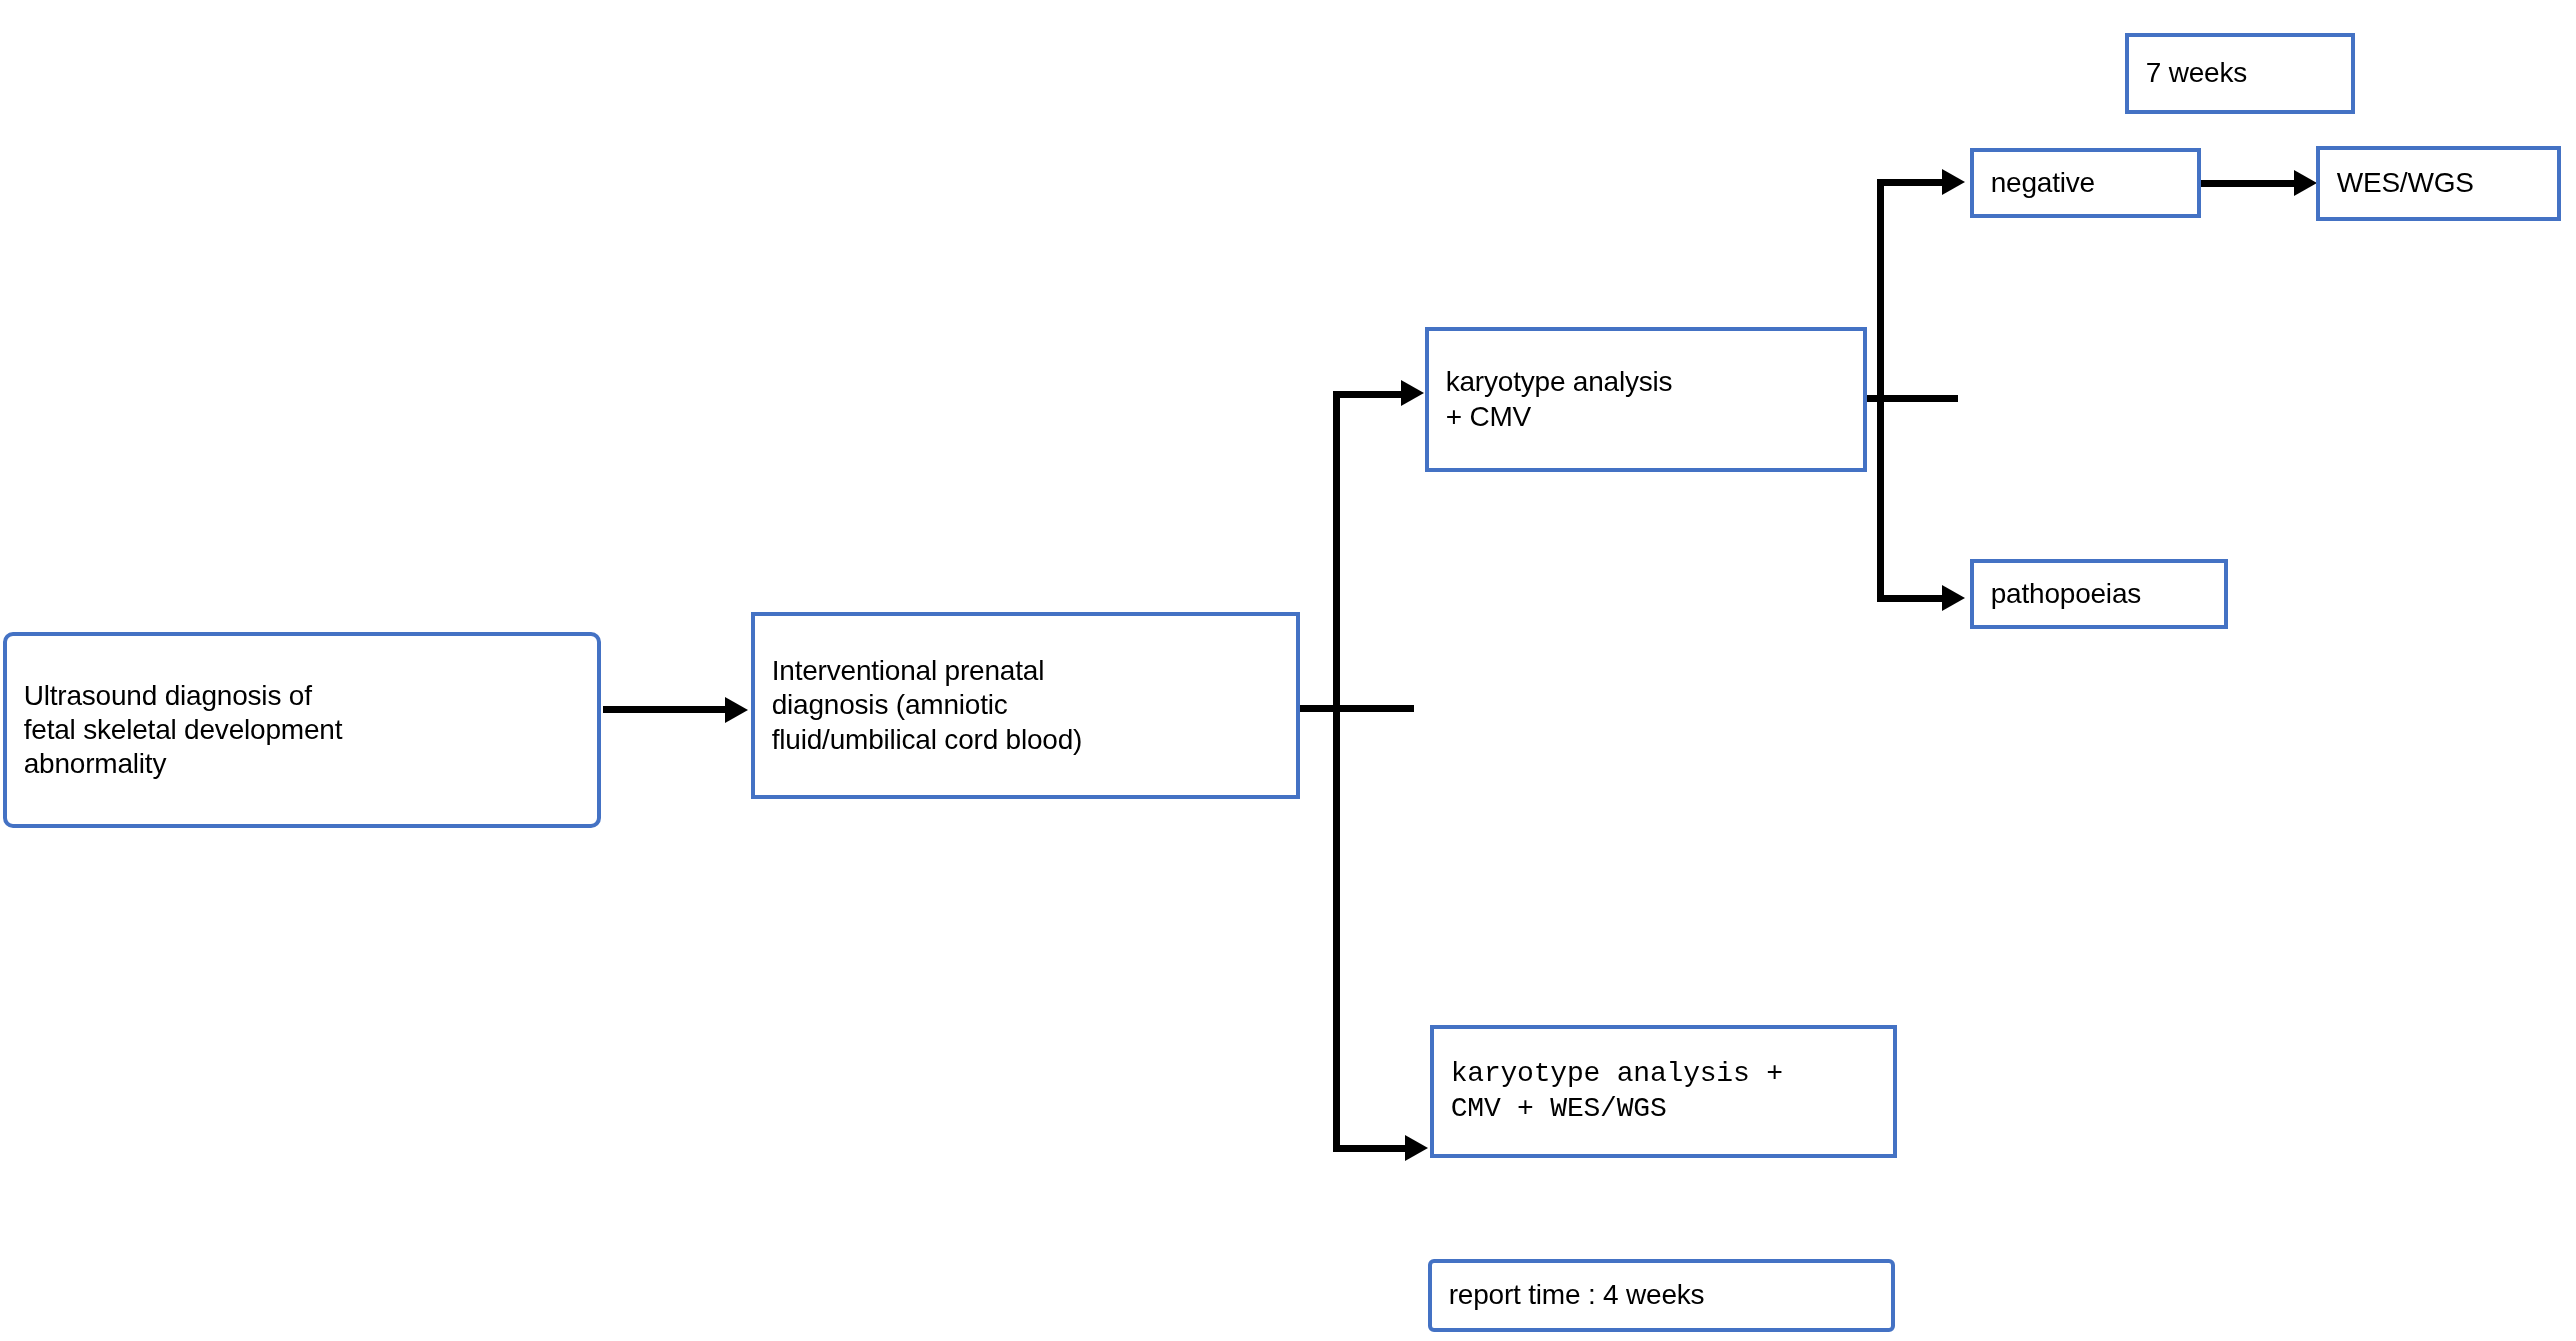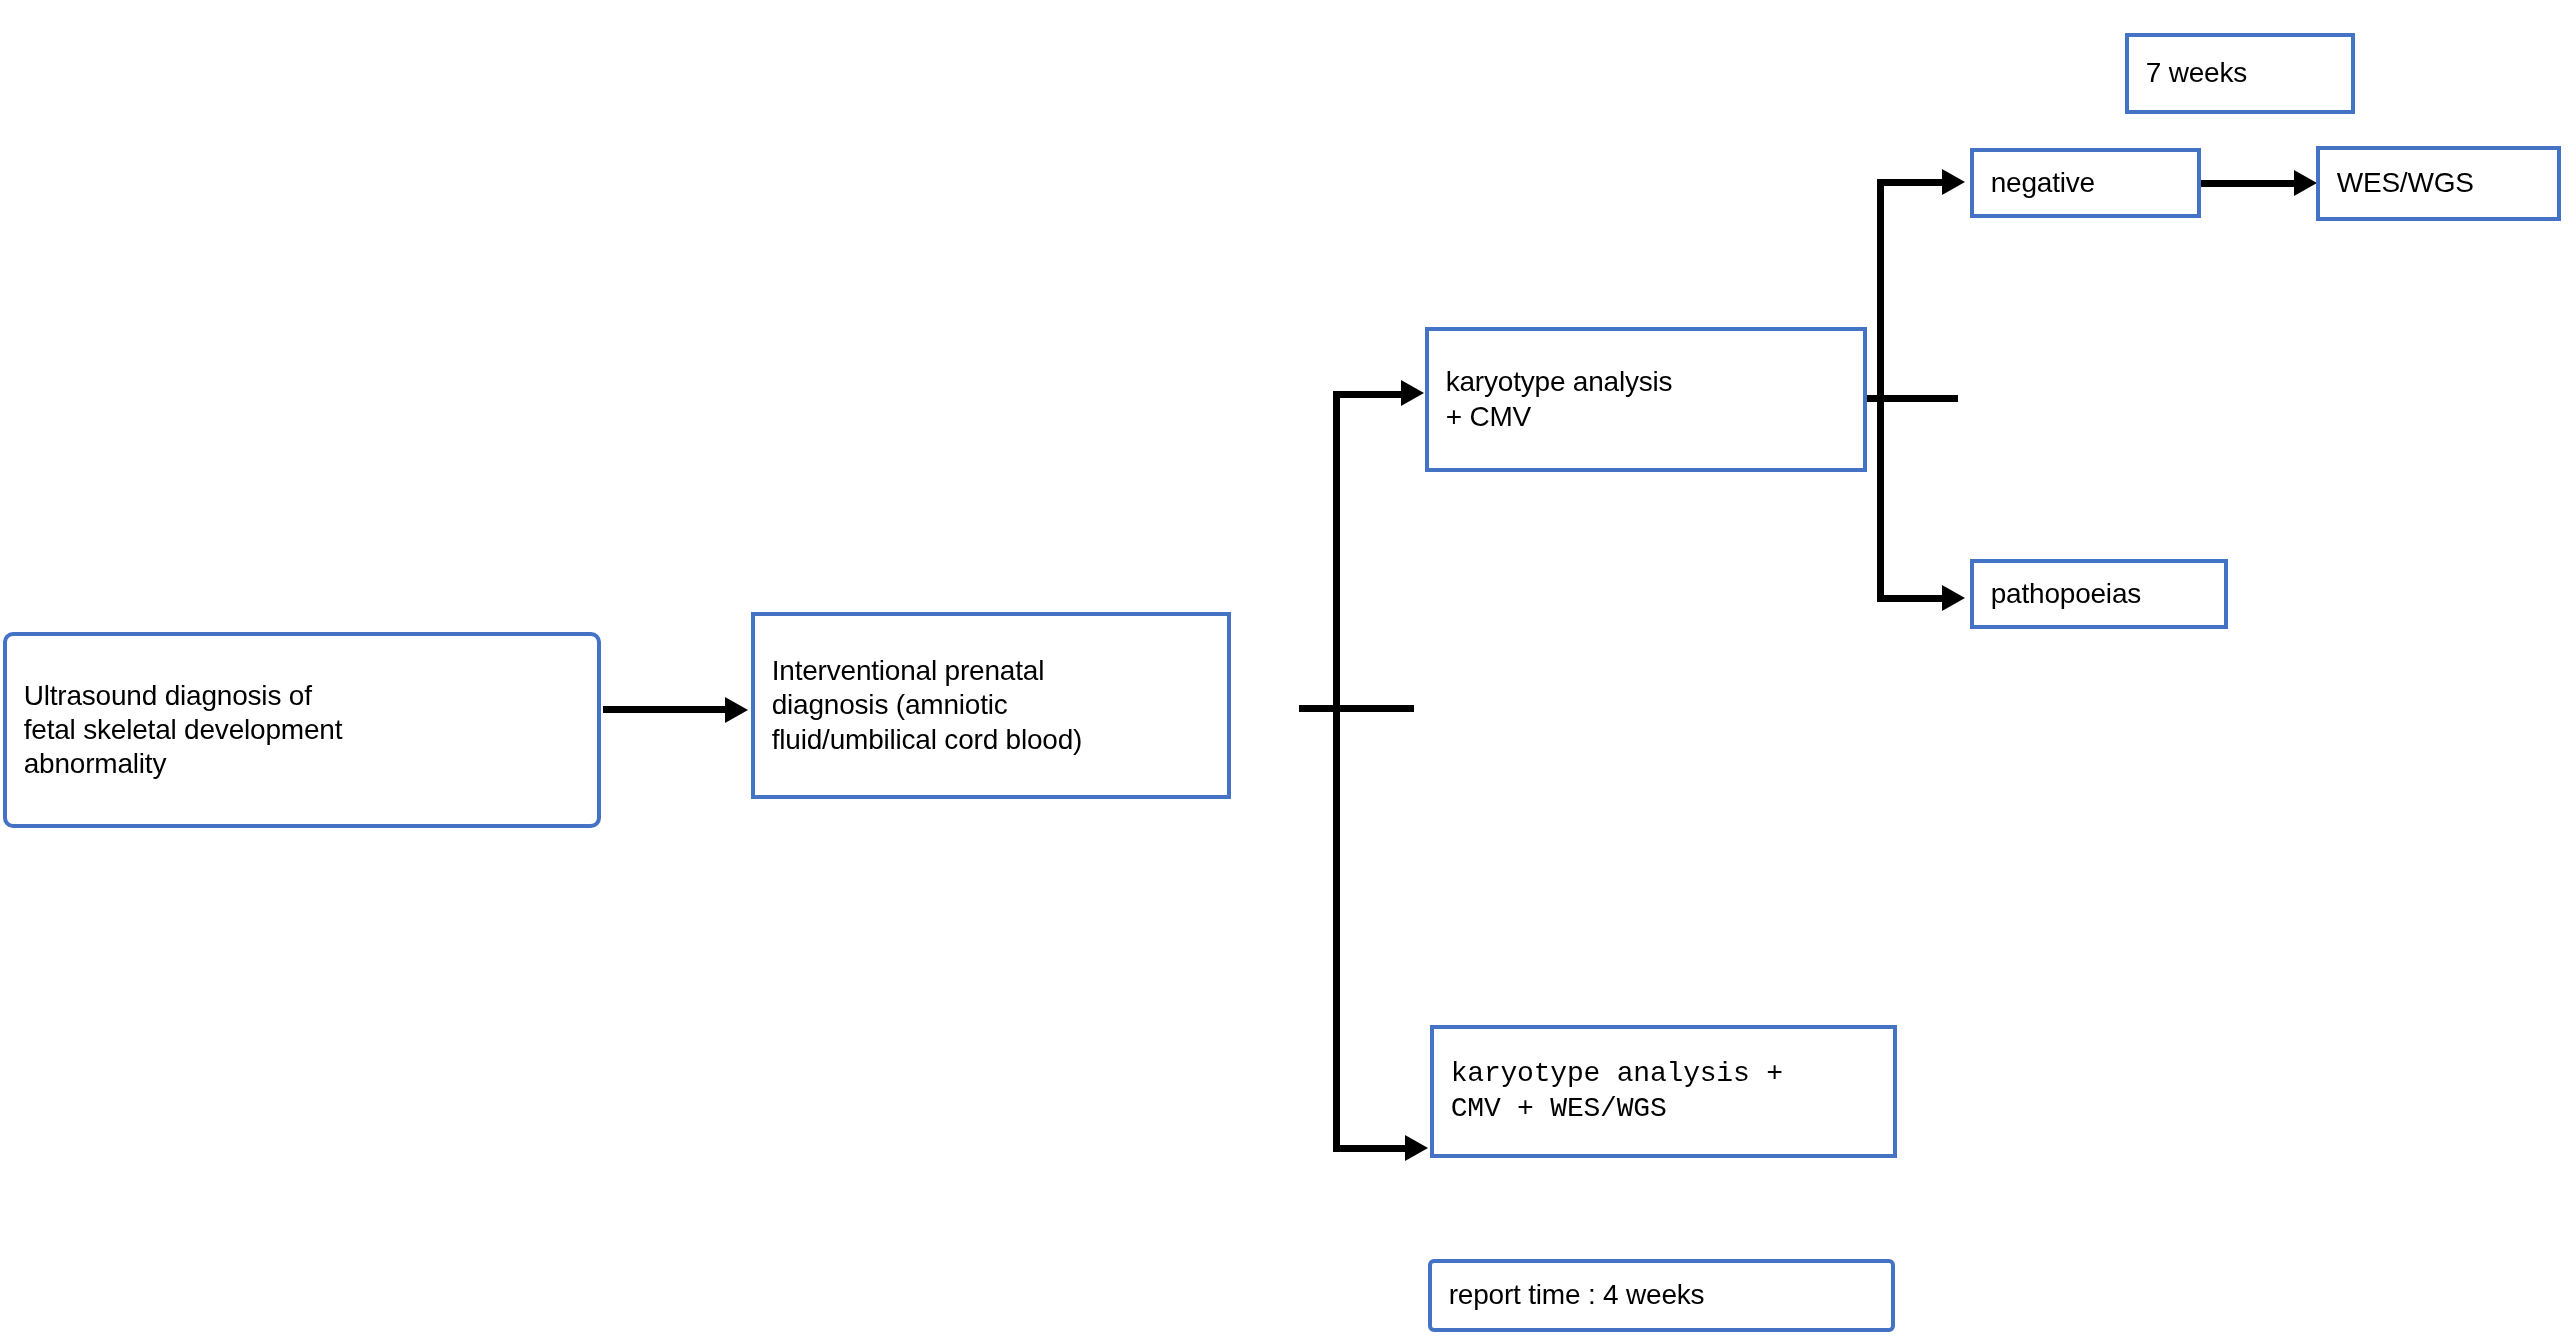--- a/index.html
+++ b/index.html
@@ -25,21 +25,21 @@
     color: #000000;
     font-size: 28px;
     line-height: 1.22;
     letter-spacing: -0.2px;
     padding: 0 12px 0 16.7px;
     white-space: pre-line;
   }
 
   
   #node-ultrasound        { left: 3px;    top: 632px;  width: 598px;  height: 196px; border-radius: 10px; }
-  #node-interventional    { left: 751px;  top: 612px;  width: 480px;  height: 187px; }
+  #node-interventional    { left: 751px;  top: 612px;  width: 549px;  height: 187px; }
   #node-karyotype-cmv     { left: 1425px; top: 327px;  width: 442px;  height: 145px; }
   #node-negative          { left: 1970px; top: 148px;  width: 231px;  height: 70px;  }
   #node-seven-weeks       { left: 2125px; top: 33px;   width: 230px;  height: 81px; }
   #node-wes-wgs           { left: 2316px; top: 146px;  width: 245px;  height: 75px;  }
   #node-pathopoeias       { left: 1970px; top: 559px;  width: 258px;  height: 70px;  }
   #node-karyotype-full    { left: 1430px; top: 1025px; width: 467px;  height: 133px; font-family: Liberation Mono, monospace; }
   #node-report-time       { left: 1428px; top: 1259px; width: 467px;  height: 73px; border-radius: 6px;  }
 
   
   .conn {

